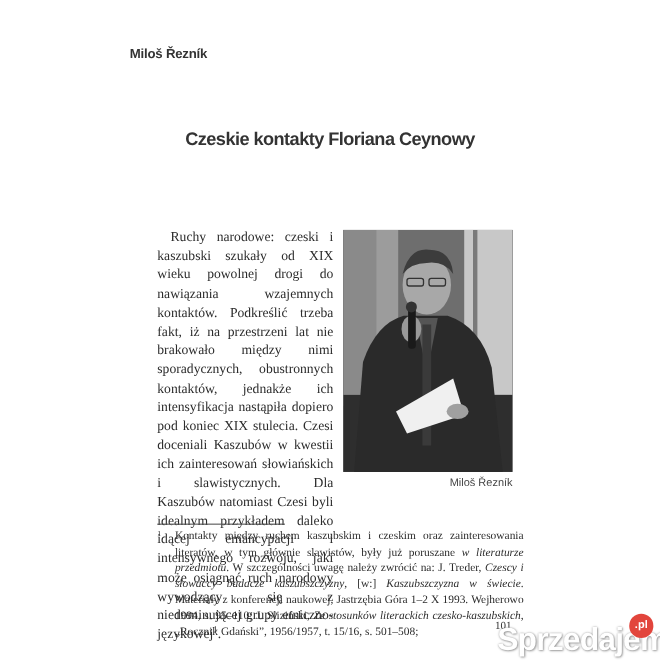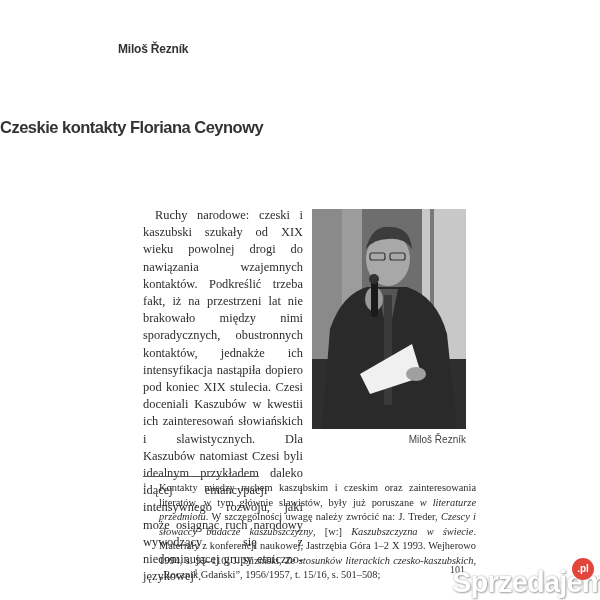--- a/index.html
+++ b/index.html
@@ -1,20 +1,20 @@
 <!DOCTYPE html>
 <html><head>
 <meta charset="utf-8">
 <style>
   html, body { margin:0; padding:0; }
   body { width:600px; height:600px; background:#ffffff; position:relative; overflow:hidden;
          font-family:"Liberation Serif", serif; color:#2a2a2a; }
   .running-head { position:absolute; left:118px; top:42px; font-family:"Liberation Sans", sans-serif;
          font-weight:bold; font-size:12px; color:#333; letter-spacing:-0.2px; }
-  .title { position:absolute; left:0; width:600px; top:118px; text-align:left;
+  .title { position:absolute; left:0; width:600px; top:118px; text-align:center;
          font-family:"Liberation Sans", sans-serif; font-weight:bold; font-size:16.5px; color:#333;
          letter-spacing:-0.5px; }
   .body-text { position:absolute; left:143px; top:207px; width:160px; font-size:12.4px; line-height:17.2px;
          text-align:justify; color:#2c2c2c;font-family:Liberation Serif, serif; }
   .body-text p { margin:0; text-indent:12px; }
   .body-text sup { font-size:8px; line-height:0; }
   .photo { position:absolute; left:312px; top:209px; width:154px; height:220px; background:#5a5a5a; overflow:hidden; }
   .photo svg { display:block; }
   .caption { position:absolute; left:312px; width:154px; top:434px; text-align:right;
          font-family:"Liberation Sans", sans-serif; font-size:10px; color:#444; }

